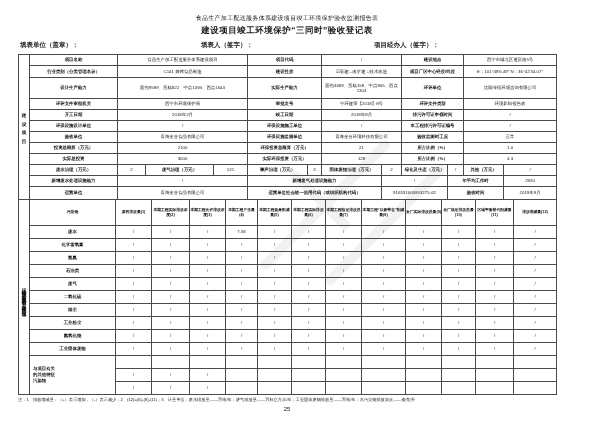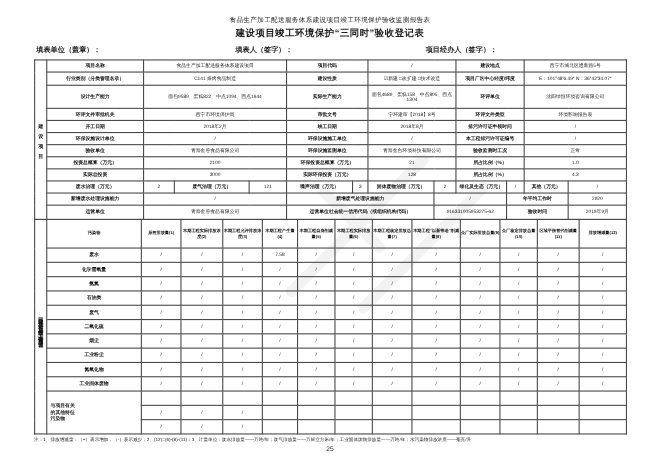--- a/index.html
+++ b/index.html
@@ -1,19 +1,19 @@
 <!DOCTYPE html>
 <html><head>
 <meta charset="utf-8">
 <style>
   html,body{margin:0;padding:0;background:#e9e9e9;}
   .page{position:relative;width:600px;height:424px;background:#ffffff;overflow:hidden;
         font-family:"Liberation Sans","DejaVu Sans",sans-serif;color:#1a1a1a;
         box-shadow:0 0 3px rgba(0,0,0,.25);}
-  .content{position:absolute;left:31px;top:14px;width:538px;}
+  .content{position:absolute;left:18px;top:14px;width:538px;}
   .doc-header{text-align:center;font-size:6px;letter-spacing:.3px;color:#222;}
   .title{text-align:center;font-size:8.5px;font-weight:bold;margin-top:2px;letter-spacing:.5px;}
   .signs{position:relative;height:13px;margin-top:4px;font-size:6.5px;font-weight:bold;}
   .signs .s1{position:absolute;left:2px;top:0;}
   .signs .s2{position:absolute;left:183px;top:0;}
   .signs .s3{position:absolute;left:356px;top:0;}
   table{border-collapse:collapse;table-layout:fixed;width:538px;}
   td,th{border:0.6px solid #4a4a4a;padding:0 1px;overflow:hidden;vertical-align:middle;}
   .lbl{font-weight:bold;font-size:4.4px;text-align:center;line-height:1.15;color:#111;}
   .val{font-size:4.4px;text-align:center;line-height:1.2;color:#222;font-weight:normal;}

